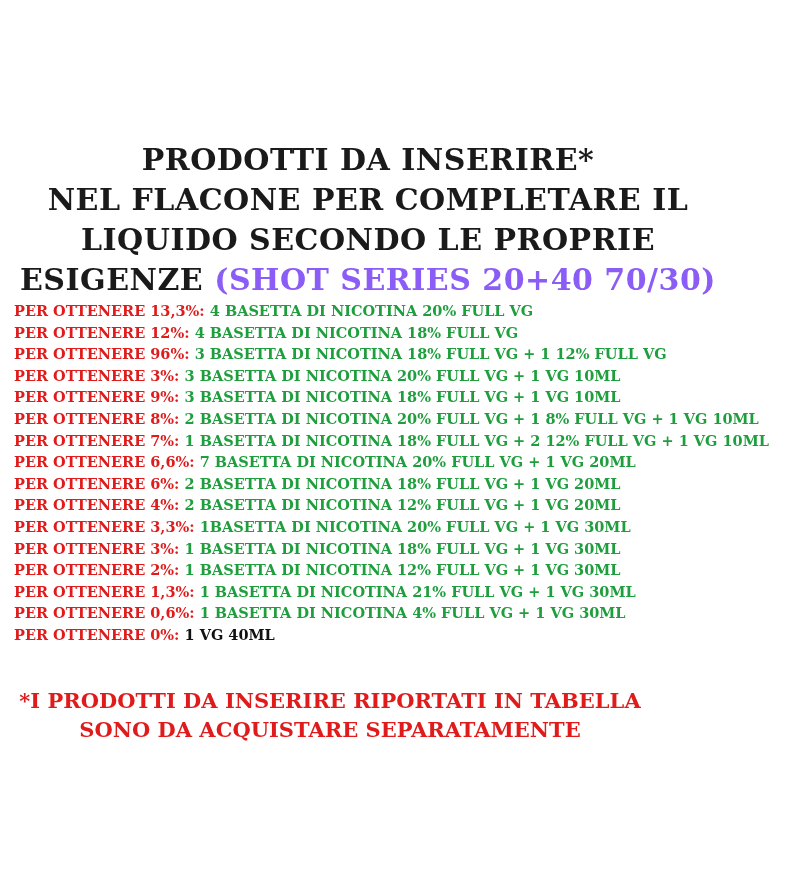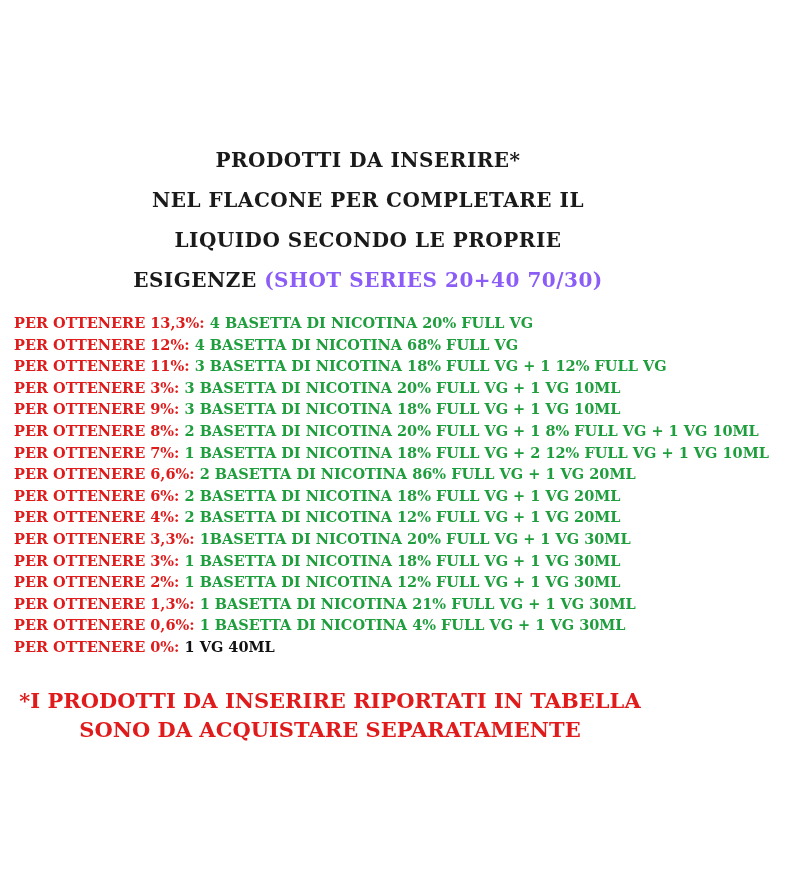--- a/index.html
+++ b/index.html
@@ -22,38 +22,38 @@
 
   
   .title-block {
     position: absolute;
     top: 140px;
     left: 0;
     width: 736px;
     text-align: center;
     font-family: "DejaVu Serif", serif;
     font-weight: bold;
-    font-size: 20px;
+    font-size: 30px;
     line-height: 40px;
     letter-spacing: 0.5px;
     color: #1a1a1a;
     text-transform: uppercase;
   }
   .title-line {
     display: block;
     white-space: nowrap;
   }
   .title-blue {
     color: #8b5cf6;
   }
 
   
   .lines {
     position: absolute;
-    top: 312px;
+    top: 300px;
     left: 14px;
     width: 780px;
   }
   .line-row {
     font-family: "DejaVu Serif", serif;
     font-weight: bold;
     font-size: 14.5px;
     line-height: 21.6px;
     white-space: nowrap;
     letter-spacing: 0px;
@@ -95,27 +95,27 @@
 
   <div class="title-block">
       <span class="title-line"><span>PRODOTTI DA INSERIRE*</span></span>
       <span class="title-line"><span>NEL FLACONE PER COMPLETARE IL</span></span>
       <span class="title-line"><span>LIQUIDO SECONDO LE PROPRIE</span></span>
       <span class="title-line"><span>ESIGENZE </span><span class="title-blue">(SHOT SERIES 20+40 70/30)</span></span>
     </div>
 
   <div class="lines">
       <div class="line-row"><span class="seg-red">PER OTTENERE 13,3%:</span><span class="seg-green"> 4 BASETTA DI NICOTINA 20% FULL VG</span></div>
-      <div class="line-row"><span class="seg-red">PER OTTENERE 12%:</span><span class="seg-green"> 4 BASETTA DI NICOTINA 68% FULL VG</span></div>
-      <div class="line-row"><span class="seg-red">PER OTTENERE 11%:</span><span class="seg-green"> 3 BASETTA DI NICOTINA 18% FULL VG + 1 12% FULL VG</span></div>
+      <div class="line-row"><span class="seg-red">PER OTTENERE 12%:</span><span class="seg-green"> 4 BASETTA DI NICOTINA 18% FULL VG</span></div>
+      <div class="line-row"><span class="seg-red">PER OTTENERE 96%:</span><span class="seg-green"> 3 BASETTA DI NICOTINA 18% FULL VG + 1 12% FULL VG</span></div>
       <div class="line-row"><span class="seg-red">PER OTTENERE 3%:</span><span class="seg-green"> 3 BASETTA DI NICOTINA 20% FULL VG + 1 VG 10ML</span></div>
       <div class="line-row"><span class="seg-red">PER OTTENERE 9%:</span><span class="seg-green"> 3 BASETTA DI NICOTINA 18% FULL VG + 1 VG 10ML</span></div>
       <div class="line-row"><span class="seg-red">PER OTTENERE 8%:</span><span class="seg-green"> 2 BASETTA DI NICOTINA 20% FULL VG + 1 8% FULL VG + 1 VG 10ML</span></div>
       <div class="line-row"><span class="seg-red">PER OTTENERE 7%:</span><span class="seg-green"> 1 BASETTA DI NICOTINA 18% FULL VG + 2 12% FULL VG + 1 VG 10ML</span></div>
-      <div class="line-row"><span class="seg-red">PER OTTENERE 6,6%:</span><span class="seg-green"> 2 BASETTA DI NICOTINA 86% FULL VG + 1 VG 20ML</span></div>
+      <div class="line-row"><span class="seg-red">PER OTTENERE 6,6%:</span><span class="seg-green"> 7 BASETTA DI NICOTINA 20% FULL VG + 1 VG 20ML</span></div>
       <div class="line-row"><span class="seg-red">PER OTTENERE 6%:</span><span class="seg-green"> 2 BASETTA DI NICOTINA 18% FULL VG + 1 VG 20ML</span></div>
       <div class="line-row"><span class="seg-red">PER OTTENERE 4%:</span><span class="seg-green"> 2 BASETTA DI NICOTINA 12% FULL VG + 1 VG 20ML</span></div>
       <div class="line-row"><span class="seg-red">PER OTTENERE 3,3%:</span><span class="seg-green"> 1BASETTA DI NICOTINA 20% FULL VG + 1 VG 30ML</span></div>
       <div class="line-row"><span class="seg-red">PER OTTENERE 3%:</span><span class="seg-green"> 1 BASETTA DI NICOTINA 18% FULL VG + 1 VG 30ML</span></div>
       <div class="line-row"><span class="seg-red">PER OTTENERE 2%:</span><span class="seg-green"> 1 BASETTA DI NICOTINA 12% FULL VG + 1 VG 30ML</span></div>
       <div class="line-row"><span class="seg-red">PER OTTENERE 1,3%:</span><span class="seg-green"> 1 BASETTA DI NICOTINA 21% FULL VG +  1 VG 30ML</span></div>
       <div class="line-row"><span class="seg-red">PER OTTENERE 0,6%:</span><span class="seg-green"> 1 BASETTA DI NICOTINA 4% FULL VG + 1 VG 30ML</span></div>
       <div class="line-row"><span class="seg-red">PER OTTENERE 0%:</span><span class="seg-dark"> 1 VG 40ML</span></div>
     </div>
 

